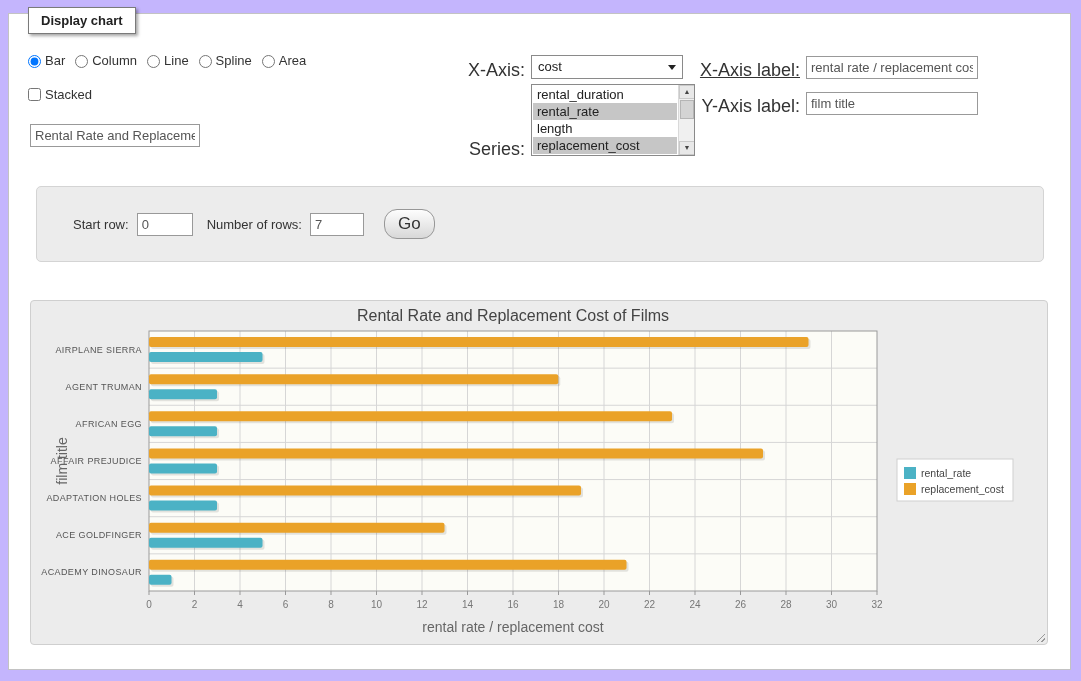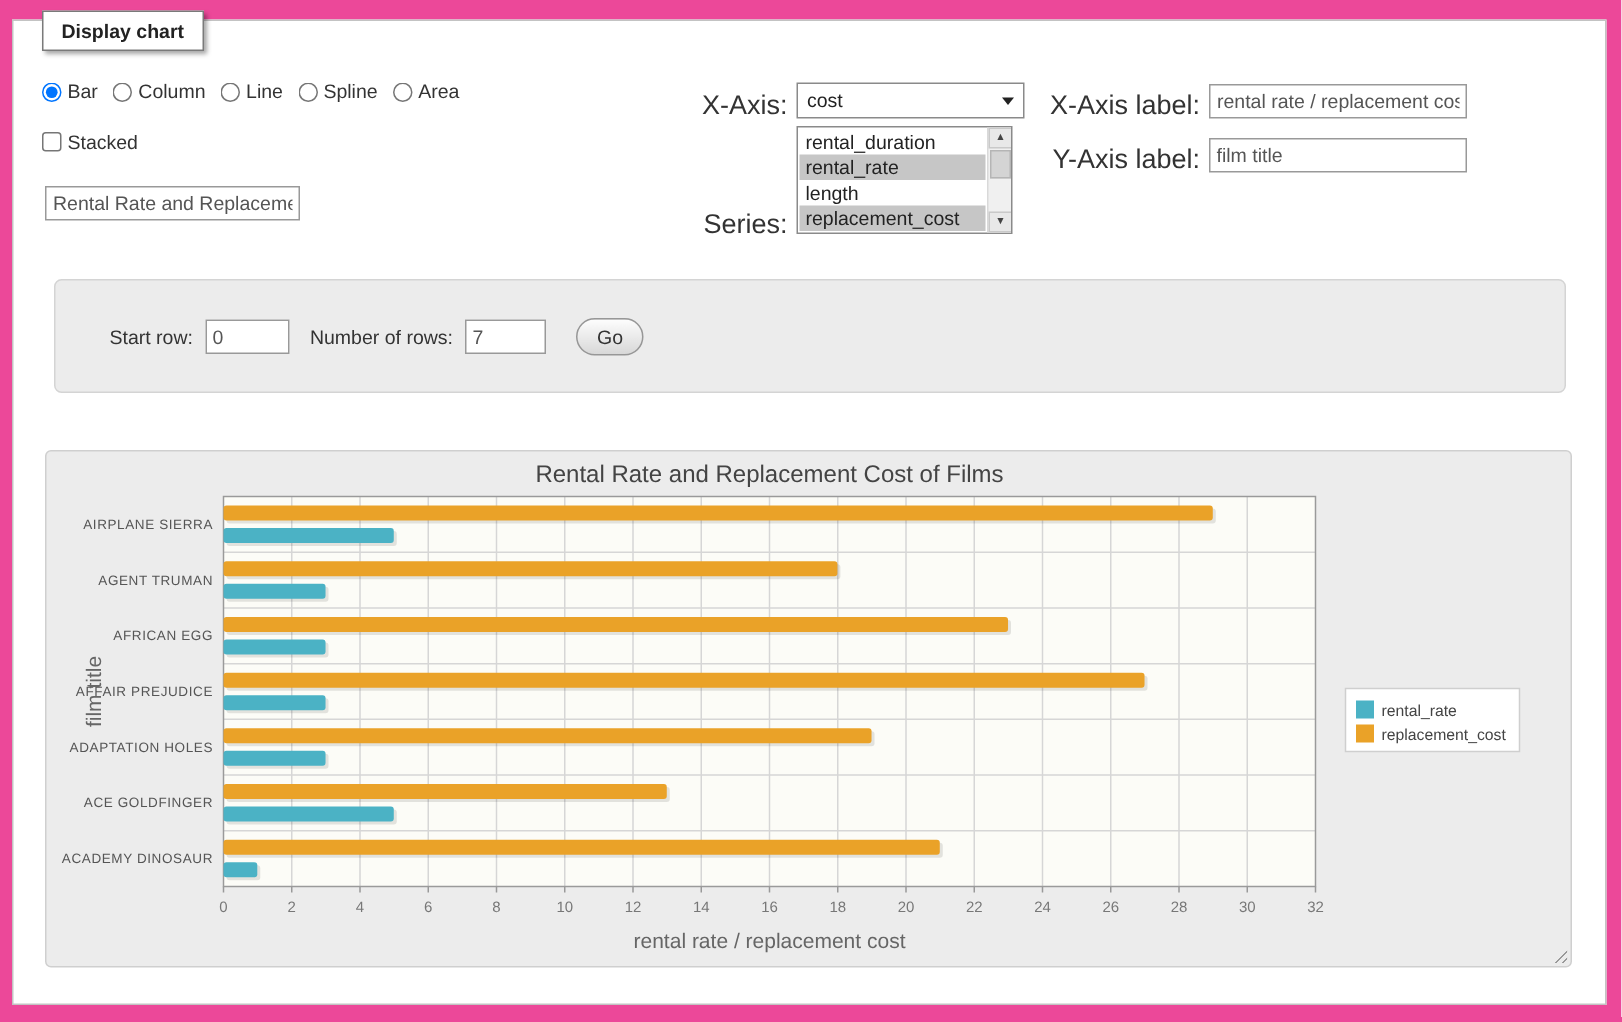--- a/index.html
+++ b/index.html
@@ -1,57 +1,57 @@
 <!DOCTYPE html>
 <html><head>
 <meta charset="utf-8">
 <style>
   * { box-sizing: border-box; }
   html,body { margin:0; padding:0; background:#fff; }
   body { font-family:"Liberation Sans", sans-serif; }
-  .stage { position:relative; width:1081px; height:681px; background:#ec4899; overflow:hidden; }
+  .stage { position:relative; width:1081px; height:681px; background:#c4b5fd; overflow:hidden; }
 
   .fieldset { position:absolute; left:8px; top:13px; width:1063px; height:657px; border:1px solid #c3c3c3; background:#fff; }
   .legend-box { position:absolute; left:28px; top:7px; z-index:3; background:#fff; border:1px solid #7a7a7a;
     box-shadow:2px 2px 3px rgba(0,0,0,0.35); padding:5px 12px; font-size:13px; font-weight:bold; color:#222; }
 
   .ctl-label { position:absolute; font-size:18px; color:#333; text-align:right; }
 
   .radio-row { position:absolute; left:28px; top:53px; display:flex; align-items:center; font-size:13px; color:#333; }
   .radio-row label { display:flex; align-items:flex-end; margin-right:10px; }
   .radio-row input, .check-row input { margin:0 4px 0 0; }
   .check-row { position:absolute; left:28px; top:87px; display:flex; align-items:center; font-size:13px; color:#333; }
 
   input[type=text] { border:1px solid #999; font-family:inherit; font-size:13px; color:#555; padding:3px 4px; background:#fff; }
   .title-input { position:absolute; left:30px; top:124px; width:170px; height:23px; }
 
   .fake-select { position:absolute; left:531px; top:55px; width:152px; height:24px; background:#fff;
     border:1px solid #8a8a8a; font-size:13px; color:#222; line-height:22px; padding-left:6px; cursor:default; }
   .fake-select .arrow { position:absolute; right:6px; top:9px; width:0; height:0;
     border-left:4px solid transparent; border-right:4px solid transparent; border-top:5px solid #222; }
 
-  .series-box { position:absolute; left:531px; top:84px; width:144px; height:72px; background:#fff;
+  .series-box { position:absolute; left:531px; top:84px; width:164px; height:72px; background:#fff;
     border:1px solid #8a8a8a; font-size:13px; color:#222; overflow:hidden; }
   .series-box .opts { position:absolute; left:1px; top:1px; right:17px; bottom:1px; }
   .series-box .opt { height:17px; line-height:17px; padding-left:4px; white-space:nowrap; overflow:hidden; }
   .series-box .opt.sel { background:#c6c6c6; }
   .sb { position:absolute; top:0; right:0; width:16px; height:100%; background:#f0f0f0; border-left:1px solid #d9d9d9; }
   .sb-btn { position:absolute; left:0; width:16px; height:14px; background:#e8e8e8; border:1px solid #c9c9c9;
     font-size:7px; line-height:12px; text-align:center; color:#444; }
   .sb-up { top:0; }
   .sb-down { bottom:0; }
   .sb-thumb { position:absolute; left:1px; top:15px; width:14px; height:19px; background:#d4d4d4; border:1px solid #b5b5b5; }
 
   .rows-panel { position:absolute; left:36px; top:186px; width:1008px; height:76px; background:#ececec;
     border:1px solid #d4d4d4; border-radius:5px; display:flex; align-items:center; padding-left:36px;
     font-size:13px; color:#333; }
   .rows-panel .gap-s { width:8px; } .rows-panel .gap-m { width:14px; } .rows-panel .gap-l { width:20px; }
   .start-input { width:56px; height:23px; }
   .num-input { width:54px; height:23px; }
-  .go-btn { padding:4px 13px; font-size:13px; color:#333; background:linear-gradient(#fdfdfd,#d8d8d8);
+  .go-btn { padding:4px 13px; font-size:17px; color:#333; background:linear-gradient(#fdfdfd,#d8d8d8);
     border:1px solid #979797; border-radius:13px; font-family:inherit; cursor:pointer; }
 
   .chart-panel { position:absolute; left:30px; top:300px; width:1018px; height:345px; background:#ececec;
     border:1px solid #cfcfcf; border-radius:4px; }
   .chart-panel svg { display:block; width:1016px; height:343px; font-family:"Liberation Sans", sans-serif; }
   .resizer { position:absolute; right:2px; bottom:2px; width:11px; height:11px; cursor:se-resize;
     background:repeating-linear-gradient(-45deg, transparent 0 2px, #999 2px 3px);
     clip-path:polygon(100% 0, 100% 100%, 0 100%); }
 </style>
 </head>
@@ -105,21 +105,21 @@
         <div class="opt">length</div>
         <div class="opt sel">replacement_cost</div>
       </div>
     <div class="sb">
       <div class="sb-btn sb-up">▲</div>
       <div class="sb-thumb"></div>
       <div class="sb-btn sb-down">▼</div>
     </div>
   </div>
 
-  <div class="ctl-label" style="left:685px; top:60px; width:115px;">X-Axis label:</div>
+  <div class="ctl-label" style="left:685px; top:60px; width:115px;text-decoration:underline;">X-Axis label:</div>
   <input type="text" style="position: absolute; left: 806px; top: 56px; width: 172px; height: 23px;" value="rental rate / replacement cost">
 
   <div class="ctl-label" style="left:685px; top:96px; width:115px;">Y-Axis label:</div>
   <input type="text" style="position: absolute; left: 806px; top: 92px; width: 172px; height: 23px;" value="film title">
 
   <div class="rows-panel">
     <span>Start row:</span>
     <span class="gap-s"></span>
     <input type="text" class="start-input" value="0" style="">
     <span class="gap-m"></span>

